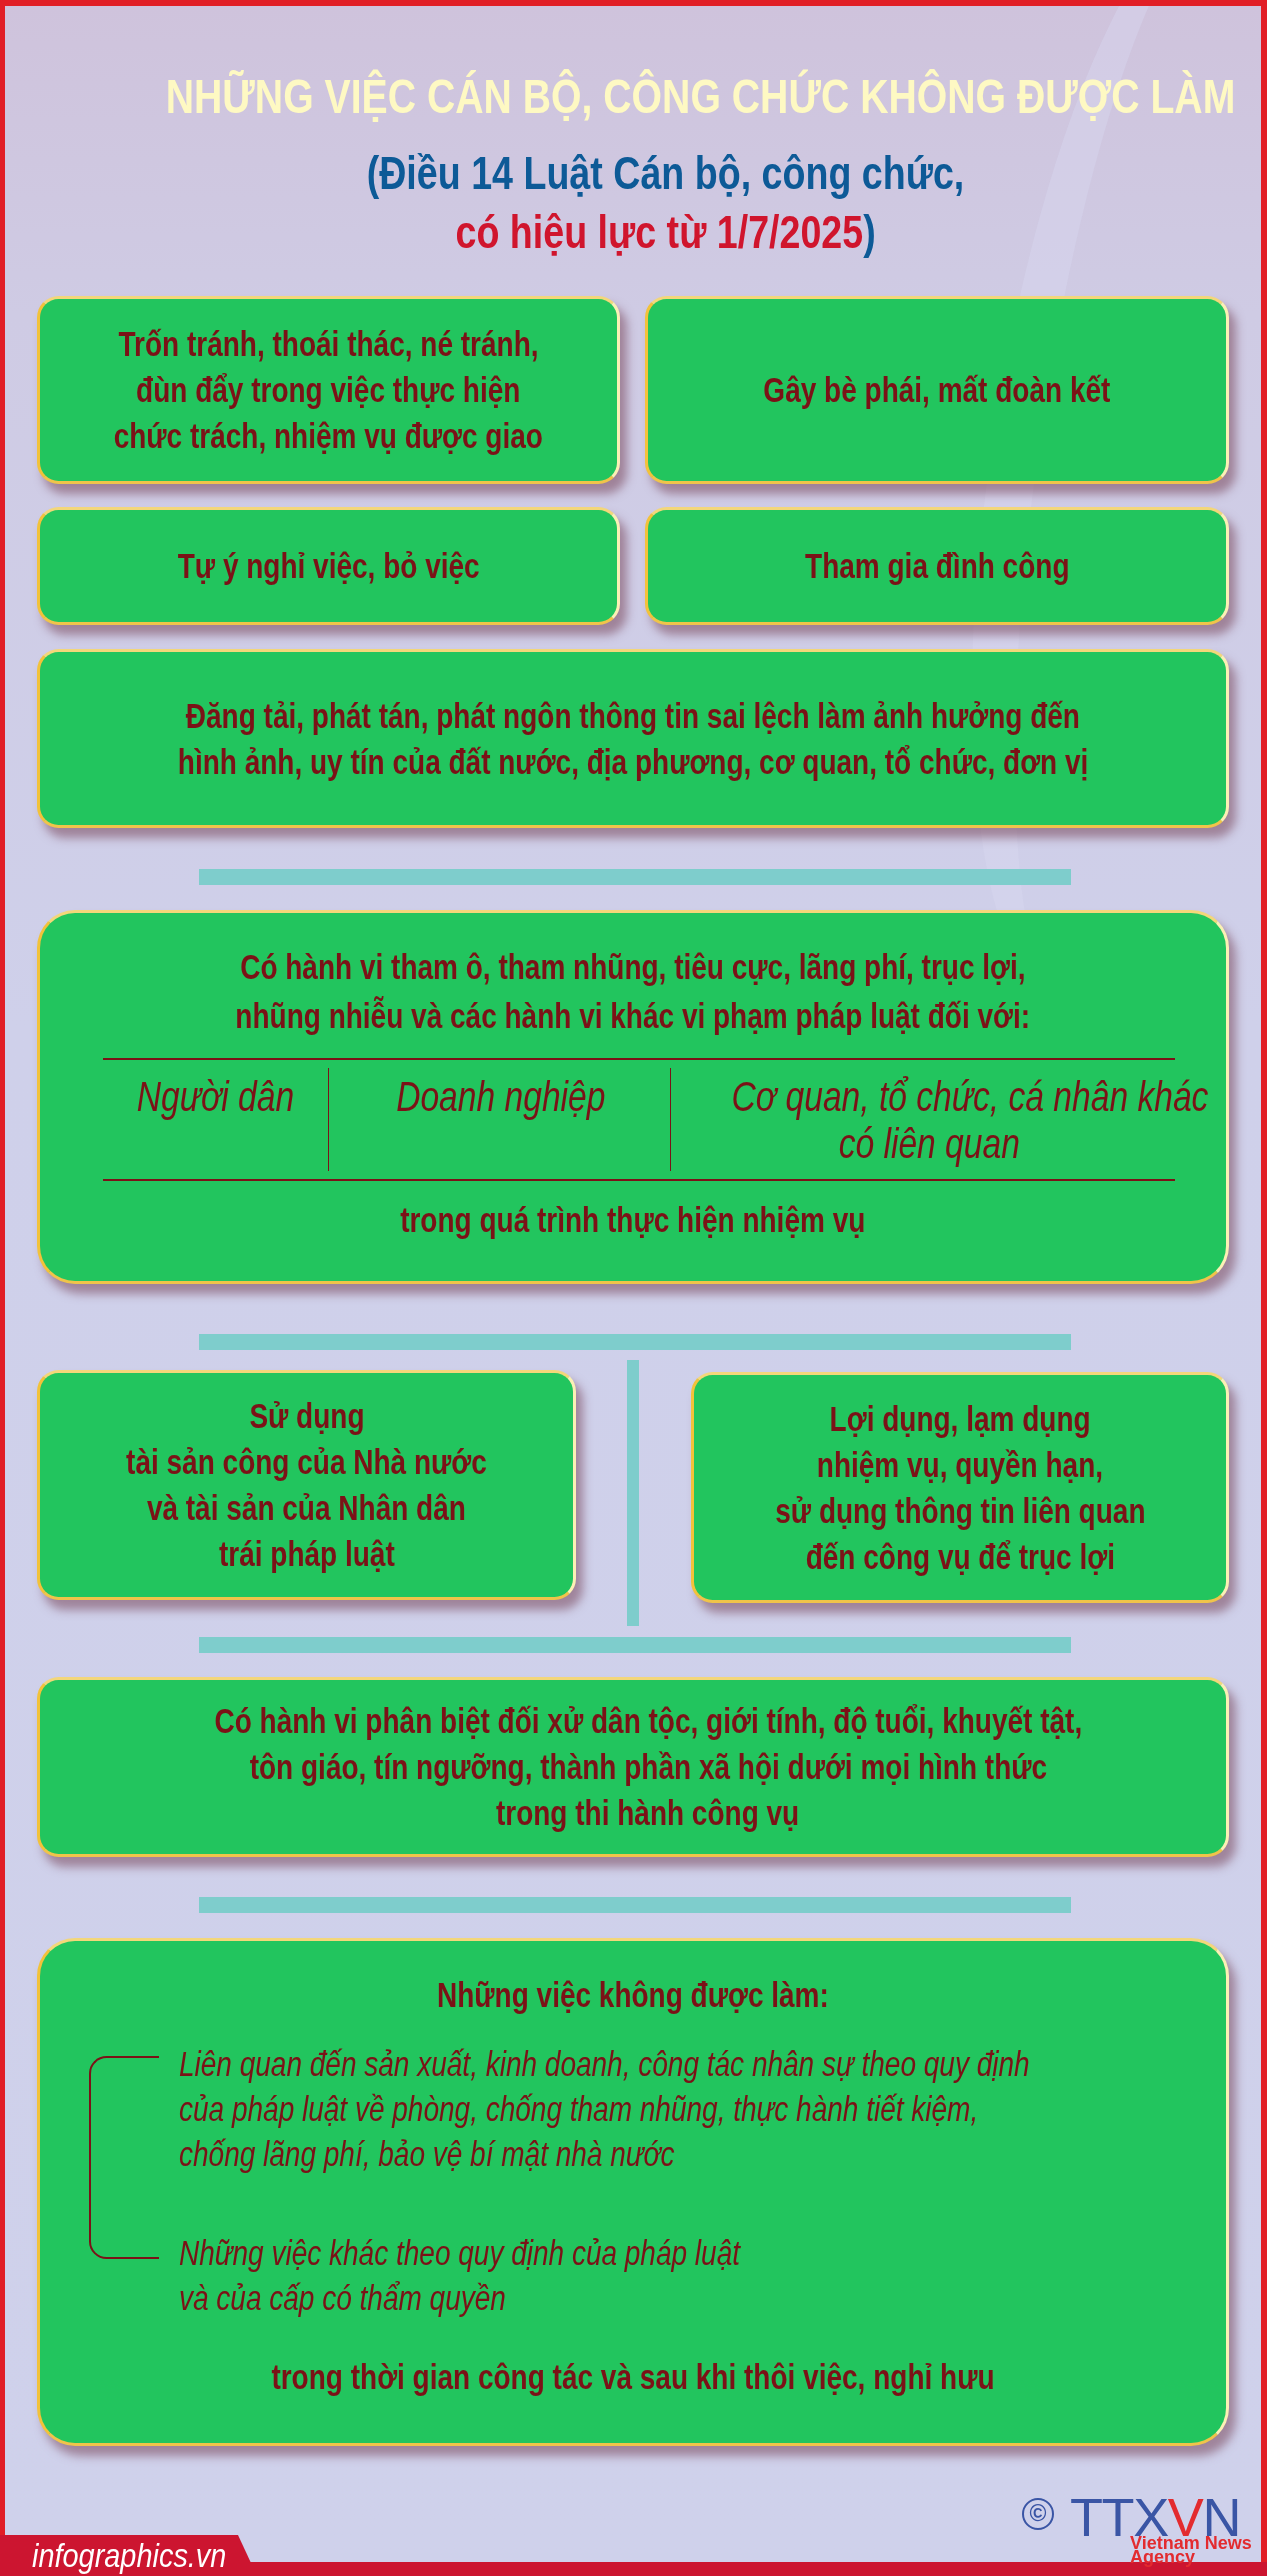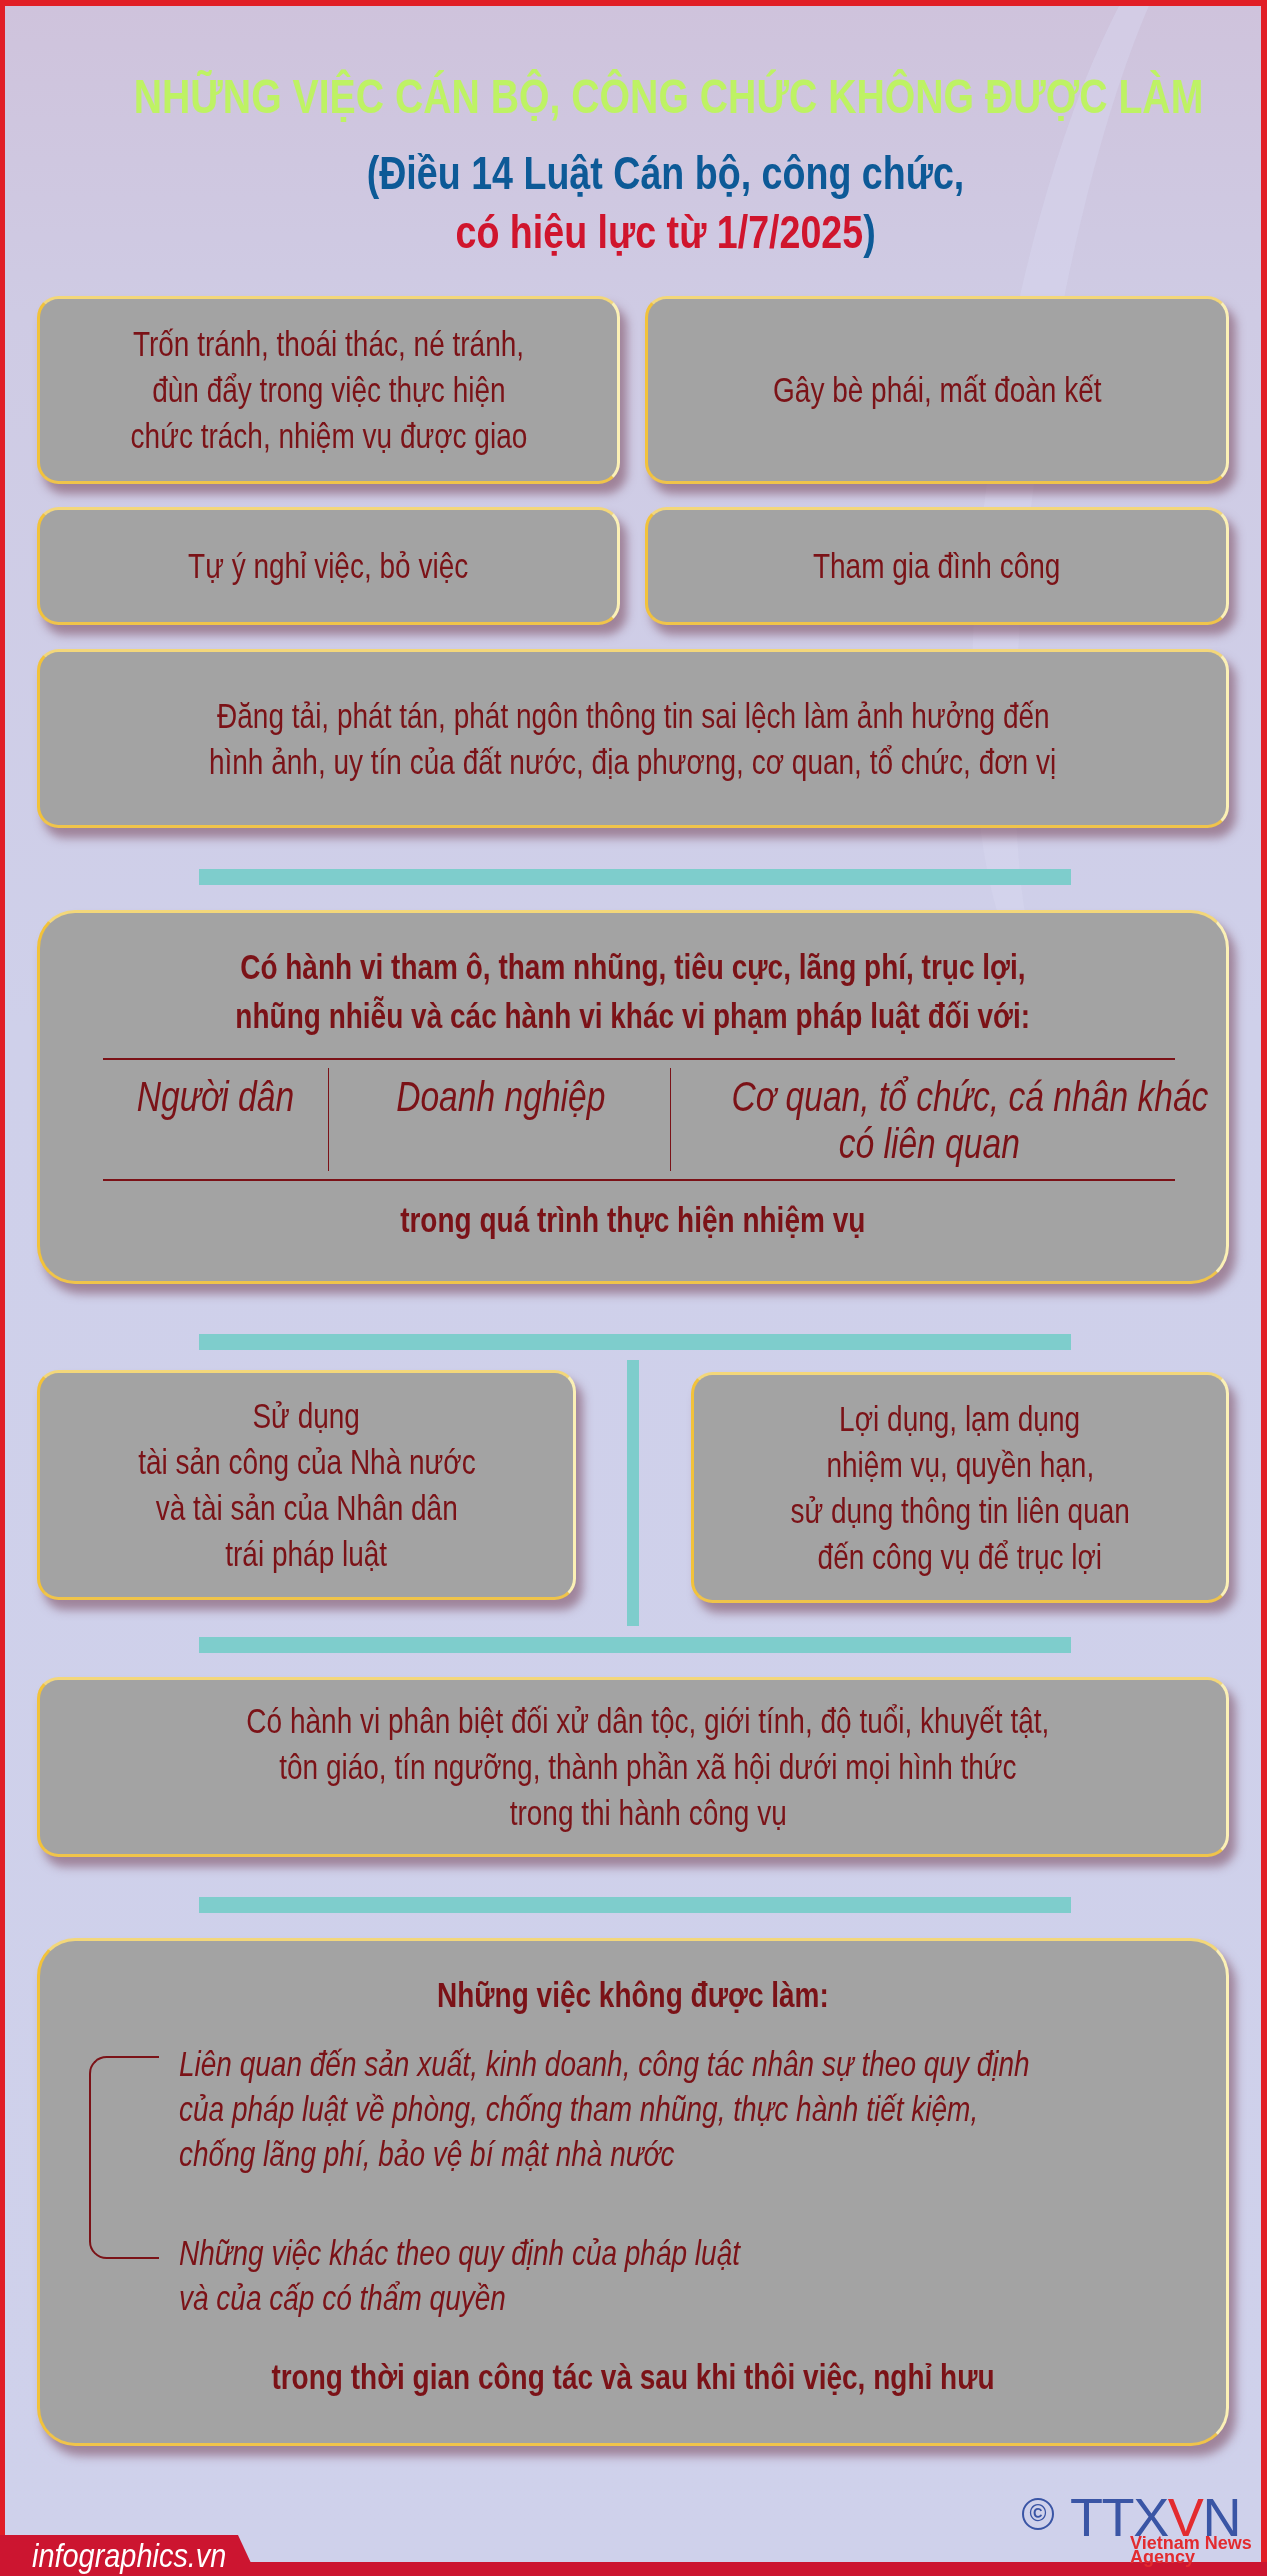--- a/index.html
+++ b/index.html
@@ -17,41 +17,41 @@
   .swoosh {
     position: absolute; right: -81px; top: -135px; width: 351px; height: 1149px;
     border-left: 47px solid rgba(215,215,240,0.45);
     border-radius: 60% 0 0 40%;
     transform: rotate(6deg);
   }
   .abs { position: absolute; }
   .line { display: block; text-align: center; white-space: nowrap; }
   .cond { display: inline-block; transform: scaleX(0.80); transform-origin: center; }
   .title {
-    left: 0; width: 1085px; top: 68px; color: #bef264;
-    font-weight: bold; font-size: 49px; line-height: 57px;
+    left: 0; width: 1085px; top: 68px; color: #fef9c3;
+    font-weight: bold; font-size: 49px; line-height: 57px; padding-left: 32px;
   }
   .subtitle {
     left: 0; width: 1267px; top: 143px;
     font-weight: bold; font-size: 47px; line-height: 59px; margin-left: 32px;
   }
   .blue { color: #0d5a97; }
   .red { color: #d0152d; }
 
   .card {
     position: absolute;
-    background: #a3a3a3;
+    background: #22c55e;
     border: 3.4px solid #f2c23a;
     border-top-color: #f3d77a;
     border-right-color: #fbf0b5;
     border-bottom-color: #f0c44a;
     border-radius: 21.6px;
     box-shadow: 6.8px 9.5px 9.5px rgba(120, 70, 90, 0.55);
     display: flex; flex-direction: column; justify-content: center; 
-    color: #7b1217; font-weight: normal;
+    color: #7b1217; font-weight: bold;
   }
   .card.big { border-radius: 38px; }
   .card-text { font-size: 35px; line-height: 46px; }
 
   .teal-bar { position: absolute; background: #7ecdcc; height: 16px; left: 199px; width: 872px; }
   .teal-vert { position: absolute; background: #7ecdcc; width: 11.5px; left: 627px; top: 1360px; height: 266px; }
 
   .rule { position: absolute; height: 2px; background: #7b1217; left: 103px; width: 1072px; }
   .vrule { position: absolute; width: 1.4px; background: #7b1217; }
   .ital { font-style: italic; font-weight: normal; color: #7b1217; }

